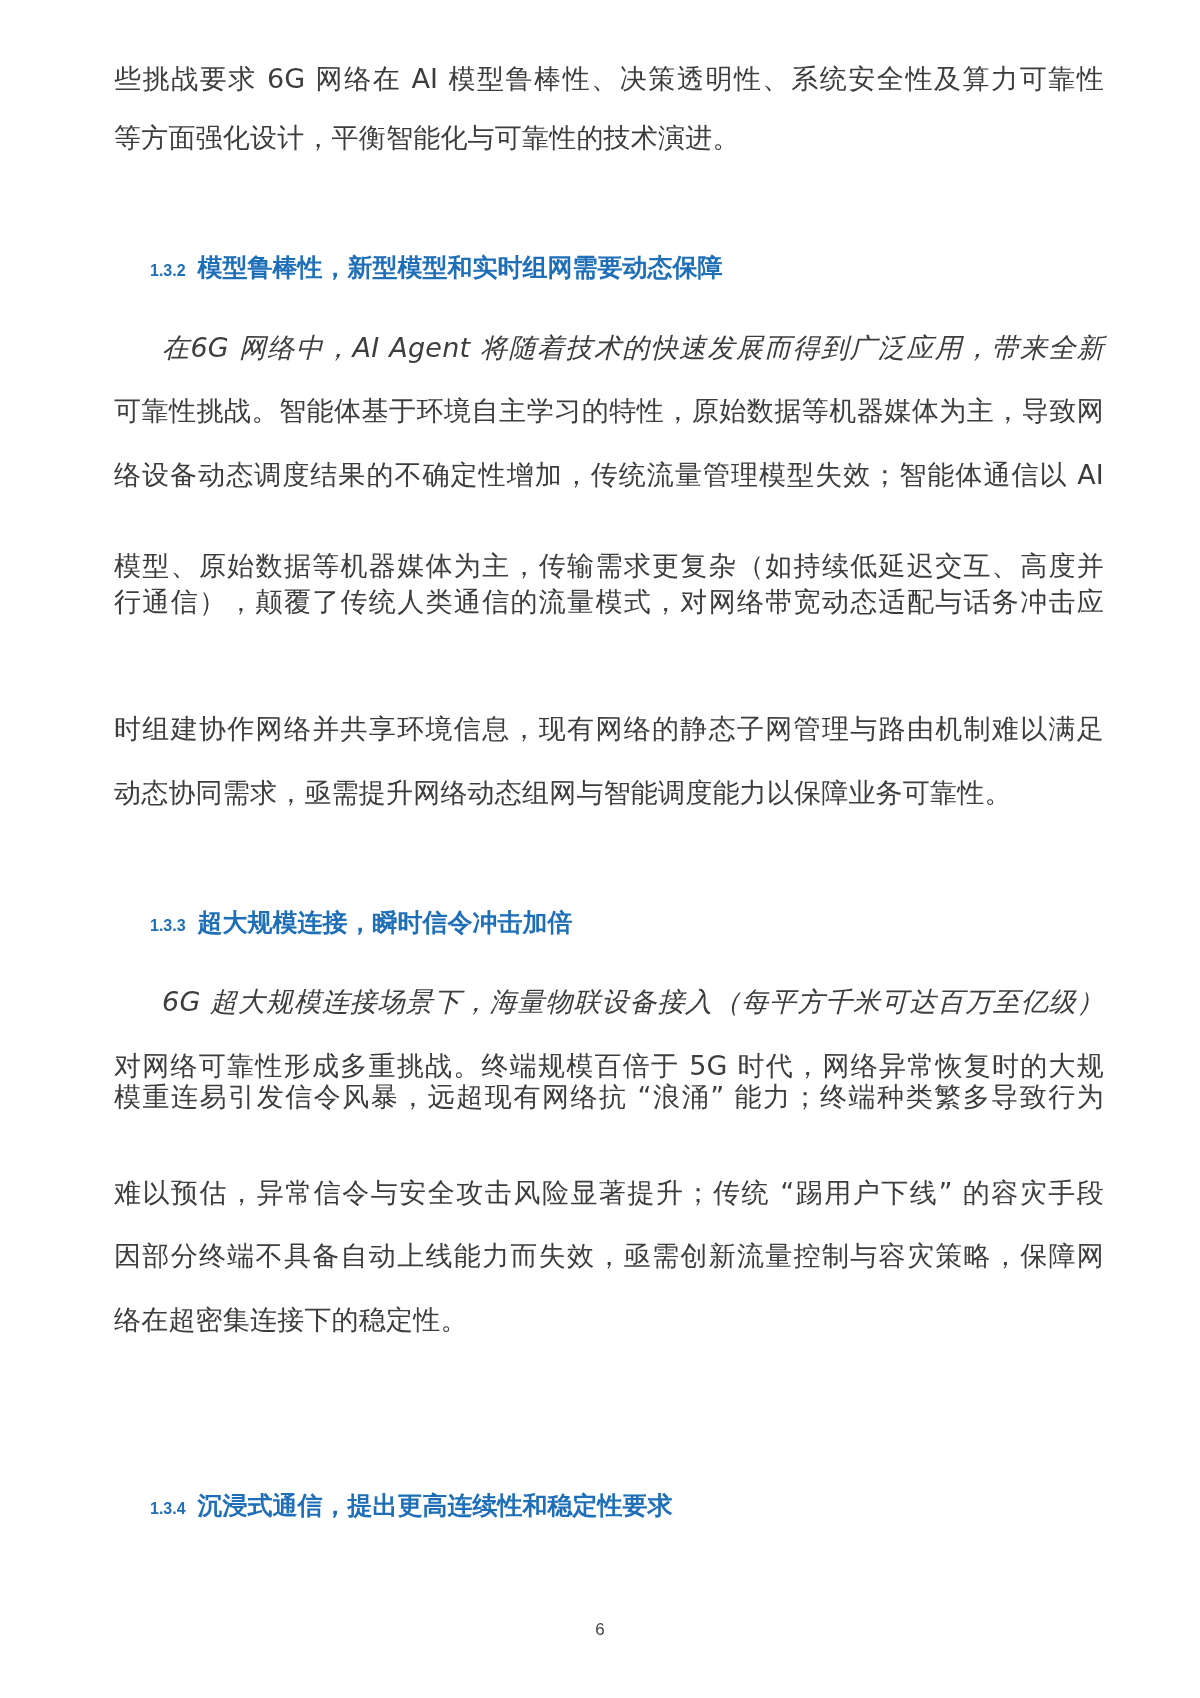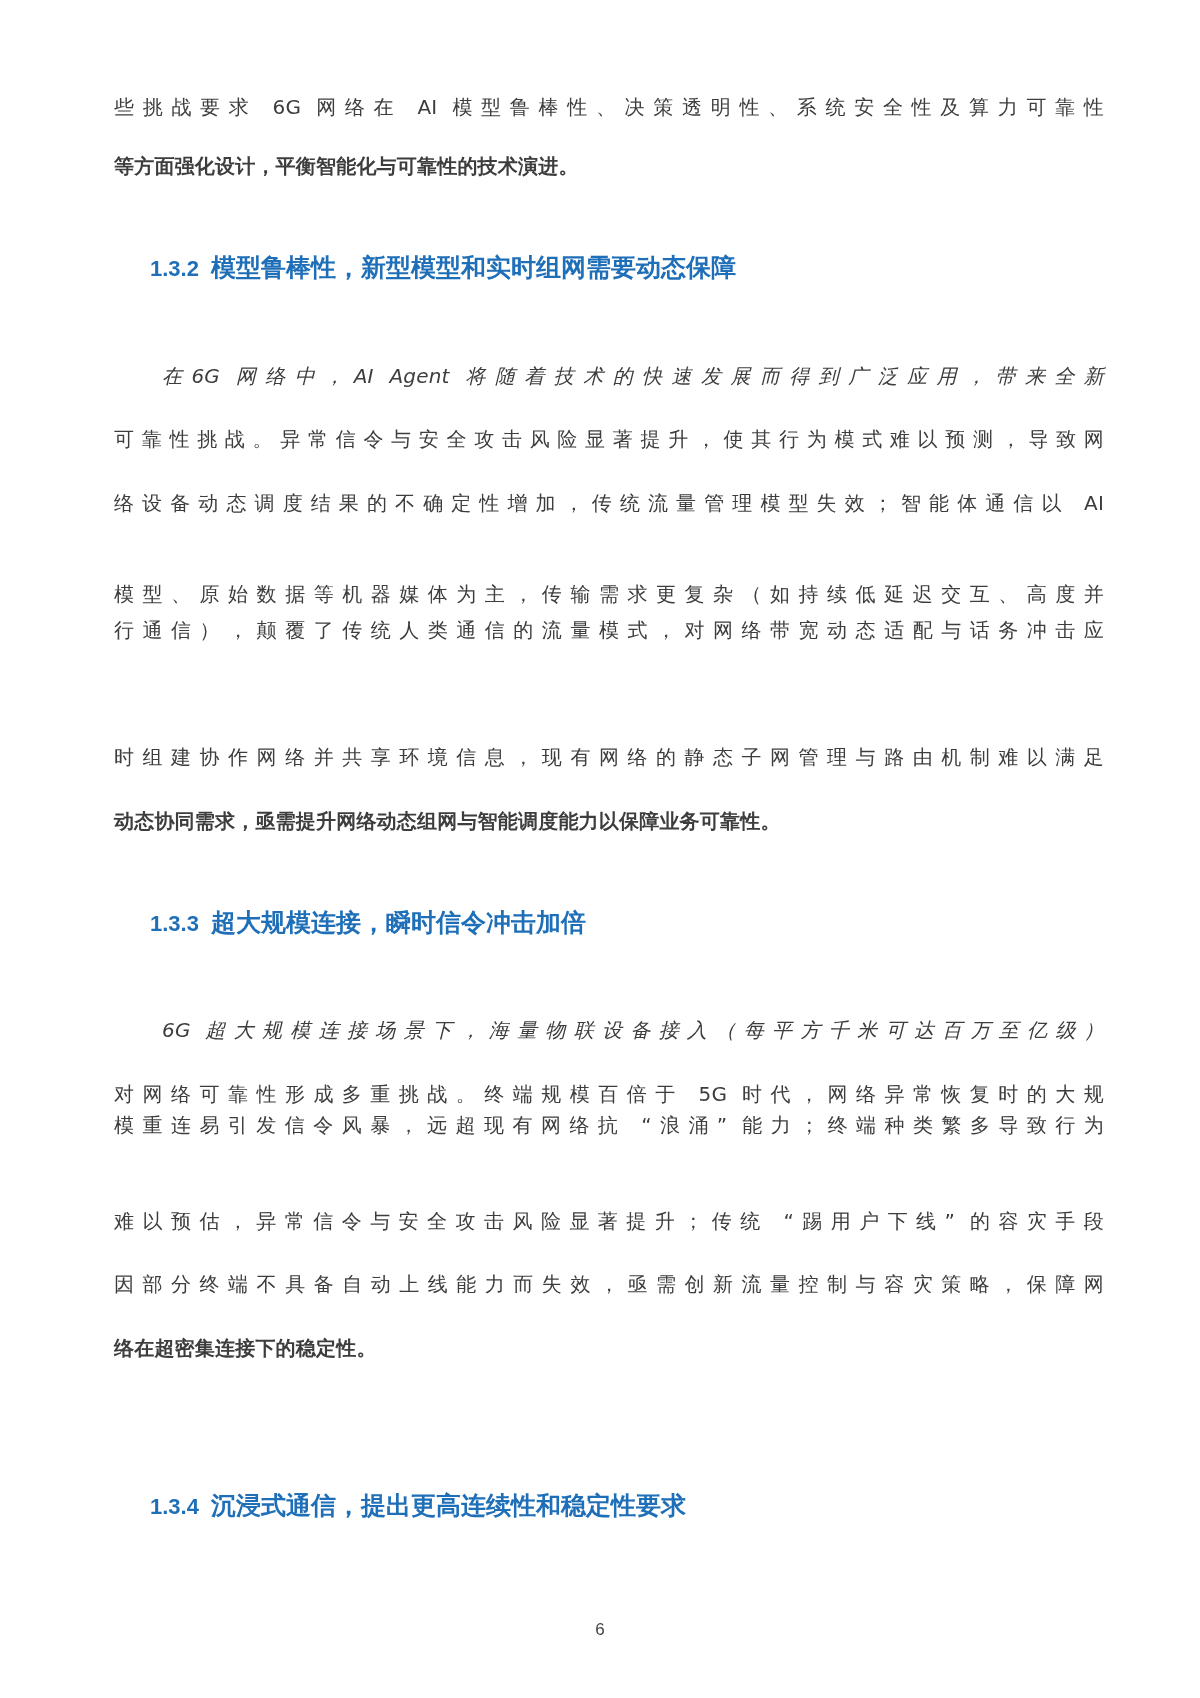--- a/index.html
+++ b/index.html
@@ -18,49 +18,47 @@
     .page {
       position: absolute;
       left: 0; top: 0;
       width: 1200px;
       height: 1698px;
     }
     .line {
       position: absolute;
       left: 114px;
       width: 990px;
-      font-size: 20px;
+      font-size: 27px;
       line-height: 34px;
       white-space: nowrap;
       letter-spacing: 0.2px;
       color: #3d3d3d;
       text-align: justify;
       text-align-last: justify;
-      margin-top: 28px;
     }
     .line.last {
       text-align-last: left;
-      font-weight: bold;
     }
     .line.indent {
       left: 162px;
       width: 942px;
       font-style: italic;
     }
     .heading {
       position: absolute;
       left: 150px;
       font-size: 25px;
       line-height: 34px;
       font-weight: bold;
       color: #1f6fb8;
       white-space: nowrap;
     }
     .heading .num {
-      font-size: 22px;
+      font-size: 16px;
       margin-right: 12px;
       font-family: "Liberation Sans", sans-serif;
     }
     .page-number {
       position: absolute;
       left: 0;
       width: 1200px;
       top: 1620px;
       text-align: center;
       font-size: 17px;
@@ -73,21 +71,21 @@
 
 <div class="page">
 
   <div class="line" style="top:62px;">些挑战要求 6G 网络在 AI 模型鲁棒性、决策透明性、系统安全性及算力可靠性</div>
   <div class="line last" style="top:121px;">等方面强化设计，平衡智能化与可靠性的技术演进。</div>
 
   <div class="heading" style="top:251px;">
     <span class="num">1.3.2</span><span>模型鲁棒性，新型模型和实时组网需要动态保障</span>
   </div>
   <div class="line indent" style="top:331px;">在6G 网络中，AI Agent 将随着技术的快速发展而得到广泛应用，带来全新</div>
-  <div class="line" style="top:394px;">可靠性挑战。异常信令与安全攻击风险显著提升，使其行为模式难以预测，导致网</div>
+  <div class="line" style="top:394px;">可靠性挑战。智能体基于环境自主学习的特性，原始数据等机器媒体为主，导致网</div>
   <div class="line" style="top:458px;">络设备动态调度结果的不确定性增加，传统流量管理模型失效；智能体通信以 AI</div>
   <div class="line" style="top:549px;">模型、原始数据等机器媒体为主，传输需求更复杂（如持续低延迟交互、高度并</div>
   <div class="line" style="top:585px;">行通信），颠覆了传统人类通信的流量模式，对网络带宽动态适配与话务冲击应</div>
   <div class="line" style="top:712px;">时组建协作网络并共享环境信息，现有网络的静态子网管理与路由机制难以满足</div>
   <div class="line last" style="top:776px;">动态协同需求，亟需提升网络动态组网与智能调度能力以保障业务可靠性。</div>
 
   <div class="heading" style="top:906px;">
     <span class="num">1.3.3</span><span>超大规模连接，瞬时信令冲击加倍</span>
   </div>
   <div class="line indent" style="top:985px;">6G 超大规模连接场景下，海量物联设备接入（每平方千米可达百万至亿级）</div>

